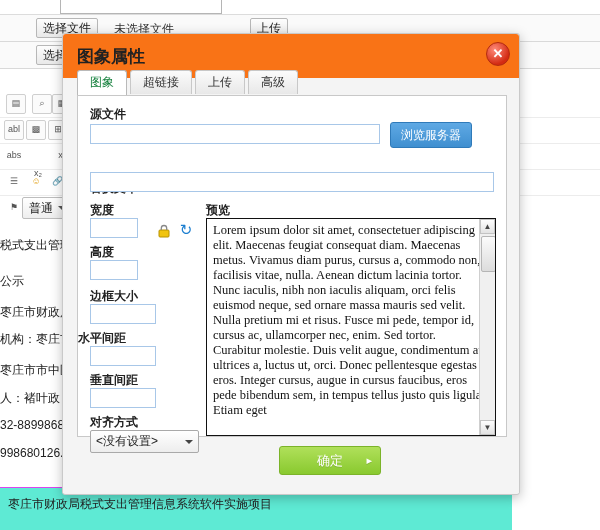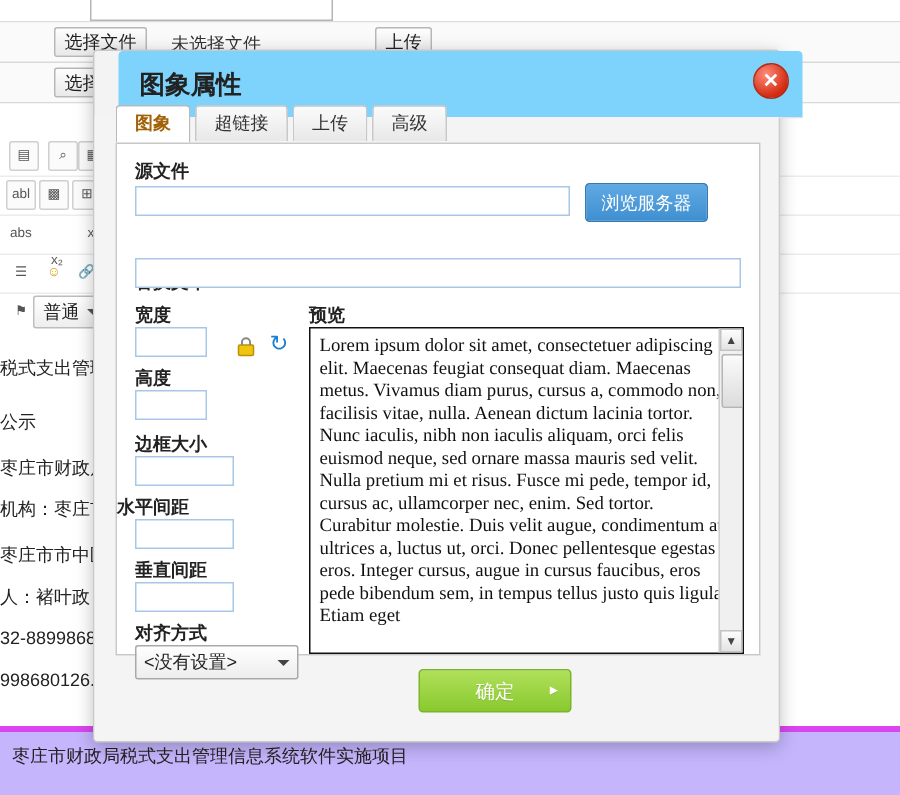--- a/index.html
+++ b/index.html
@@ -48,33 +48,33 @@
     position:absolute;height:20px;line-height:20px;padding:0 18px 0 6px;
     border:1px solid #bdbdbd;background:linear-gradient(#fff,#eee);
     font-size:12px;color:#222;border-radius:2px;
   }
   .sel-normal:after{
     content:"";position:absolute;right:5px;top:8px;
     border-left:4px solid transparent;border-right:4px solid transparent;border-top:4px solid #555;
   }
   .doc-line{position:absolute;font-size:12px;color:#222;white-space:nowrap;}
   .bg-bottombar{
-    position:absolute;left:0;bottom:0;width:600px;height:42px;background:#c4b5fd;border-top:4px solid #d946ef;
+    position:absolute;left:0;bottom:0;width:512px;height:42px;background:#5eead4;border-top:1px solid #d946ef;
   }
   .bg-bottom-line{position:absolute;left:8px;font-size:12px;color:#222;white-space:nowrap;}
 
   
   #dialog{
     position:absolute;left:62px;top:33px;width:456px;height:460px;
     background:#f3f3f3;border:1px solid #c9c9c9;border-radius:3px;
     box-shadow:0 3px 12px rgba(0,0,0,.25);
   }
   .dlg-title{
     position:absolute;left:0;top:0;width:456px;height:44px;
-    background:#7dd3fc;border-bottom:1px solid #e3e3e3;border-radius:3px 3px 0 0;margin-left:16px;
+    background:#f97316;border-bottom:1px solid #e3e3e3;border-radius:3px 3px 0 0;
   }
   .dlg-title span{
     position:absolute;left:14px;top:11px;font-size:17px;font-weight:bold;color:#222;
   }
   .dlg-close{
     position:absolute;right:9px;top:8px;width:22px;height:22px;border-radius:50%;
     background:radial-gradient(circle at 35% 30%,#ff8b7a,#d32b12 70%);
     border:1px solid #b32a10;
     color:#fff;font-size:13px;font-weight:bold;line-height:21px;text-align:center;
     cursor:pointer;
@@ -83,21 +83,21 @@
     position:absolute;left:0;top:44px;width:456px;height:415px;background:#f4f4f4;
   }
   
   .tabs{position:absolute;left:14px;top:36px;height:25px;}
   .tab{
     position:relative;float:left;height:23px;line-height:23px;padding:0 12px;
     border:1px solid #c8c8c8;border-bottom:none;margin-right:3px;
     background:linear-gradient(#fbfbfb,#e8e8e8);
     font-size:12px;color:#333;border-radius:3px 3px 0 0;cursor:pointer;
   }
-  .tab.active{background:#fff;color:#a16207;font-weight:bold;border-color:#b9b9b9;height:24px;}
+  .tab.active{background:#fff;color:#15803d;font-weight:normal;border-color:#b9b9b9;height:24px;}
   .panel{
     position:absolute;left:14px;top:60px;width:428px;height:340px;
     background:#fff;border:1px solid #c8c8c8;
   }
   .lbl{position:absolute;font-size:12px;color:#222;font-weight:bold;white-space:nowrap;}
   .txt{
     position:absolute;height:20px;border:1px solid #a8c7e8;background:#fff;
     font-size:12px;color:#222;padding:0 4px;box-sizing:border-box;outline:none;
     font-family:"Liberation Sans", sans-serif;
   }

